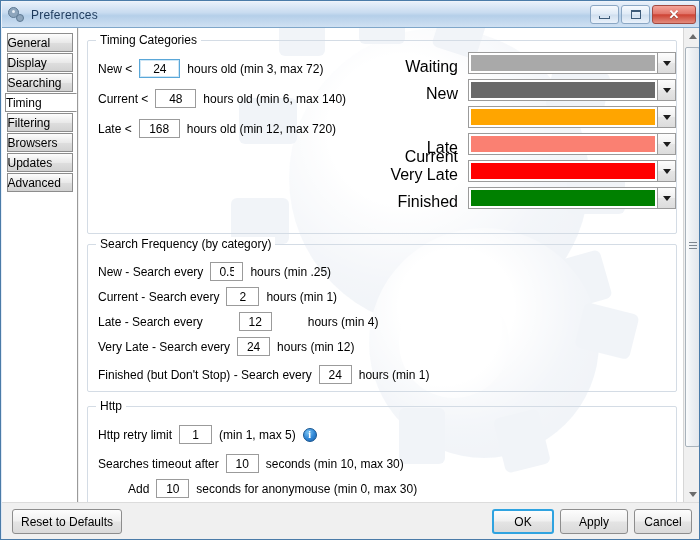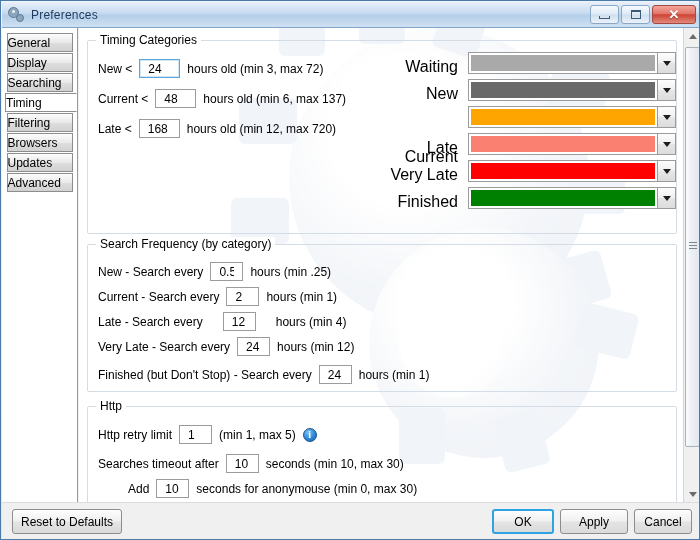--- a/index.html
+++ b/index.html
@@ -242,20 +242,21 @@
   }
   .lbl { color: #000000; }
   .txtbox {
     box-sizing: border-box;
     height: 19px;
     border: 1px solid #9b9b9b;
     background: #ffffff;
     font-family: "Liberation Sans", sans-serif;
     font-size: 12px;
     color: #000;
+    text-align: center;
     padding: 0 8px;
     outline: none;
   }
   .txtbox.focused {
     border: 1px solid #5aa7d8;
     box-shadow: inset 0 0 0 1px #cfe7f6;
   }
   
   .combo {
     position: absolute;
@@ -423,21 +424,21 @@
 
         <div class="row" style="left:10px; top:18px;">
           <span class="lbl">New &lt;</span>
           <input class="txtbox focused" type="text" style="width: 41px; margin: 0px 7px;" value="24">
           <span class="lbl">hours old (min 3, max 72)</span>
         </div>
 
         <div class="row" style="left:10px; top:48px;">
           <span class="lbl">Current &lt;</span>
           <input class="txtbox" type="text" style="width: 41px; margin: 0px 7px;" value="48">
-          <span class="lbl">hours old (min 6, max 137)</span>
+          <span class="lbl">hours old (min 6, max 140)</span>
         </div>
 
         <div class="row" style="left:10px; top:78px;">
           <span class="lbl">Late &lt;</span>
           <input class="txtbox" type="text" style="width: 41px; margin: 0px 7px;" value="168">
           <span class="lbl">hours old (min 12, max 720)</span>
         </div>
 
         <div class="combo-label" style="left:260px; top:17px;  width:110px;">Waiting</div>
         <div class="combo-label" style="left:260px; top:44px;  width:110px;">New</div>
@@ -504,21 +505,21 @@
           <input class="txtbox" type="text" style="width: 33px; margin: 0px 7px;" value="0.5">
           <span class="lbl">hours (min .25)</span>
         </div>
 
         <div class="row" style="left:10px; top:42px;">
           <span class="lbl">Current - Search every</span>
           <input class="txtbox" type="text" style="width: 33px; margin: 0px 7px;" value="2">
           <span class="lbl">hours (min 1)</span>
         </div>
 
-        <div class="row" style="left:10px; top:67px;">
+        <div class="row" style="left:10px; top:67px;gap:16px;">
           <span class="lbl">Late - Search every</span>
           <input class="txtbox" type="text" style="width: 33px; margin: 0px 20px;" value="12">
           <span class="lbl">hours (min 4)</span>
         </div>
 
         <div class="row" style="left:10px; top:92px;">
           <span class="lbl">Very Late - Search every</span>
           <input class="txtbox" type="text" style="width: 33px; margin: 0px 7px;" value="24">
           <span class="lbl">hours (min 12)</span>
         </div>

